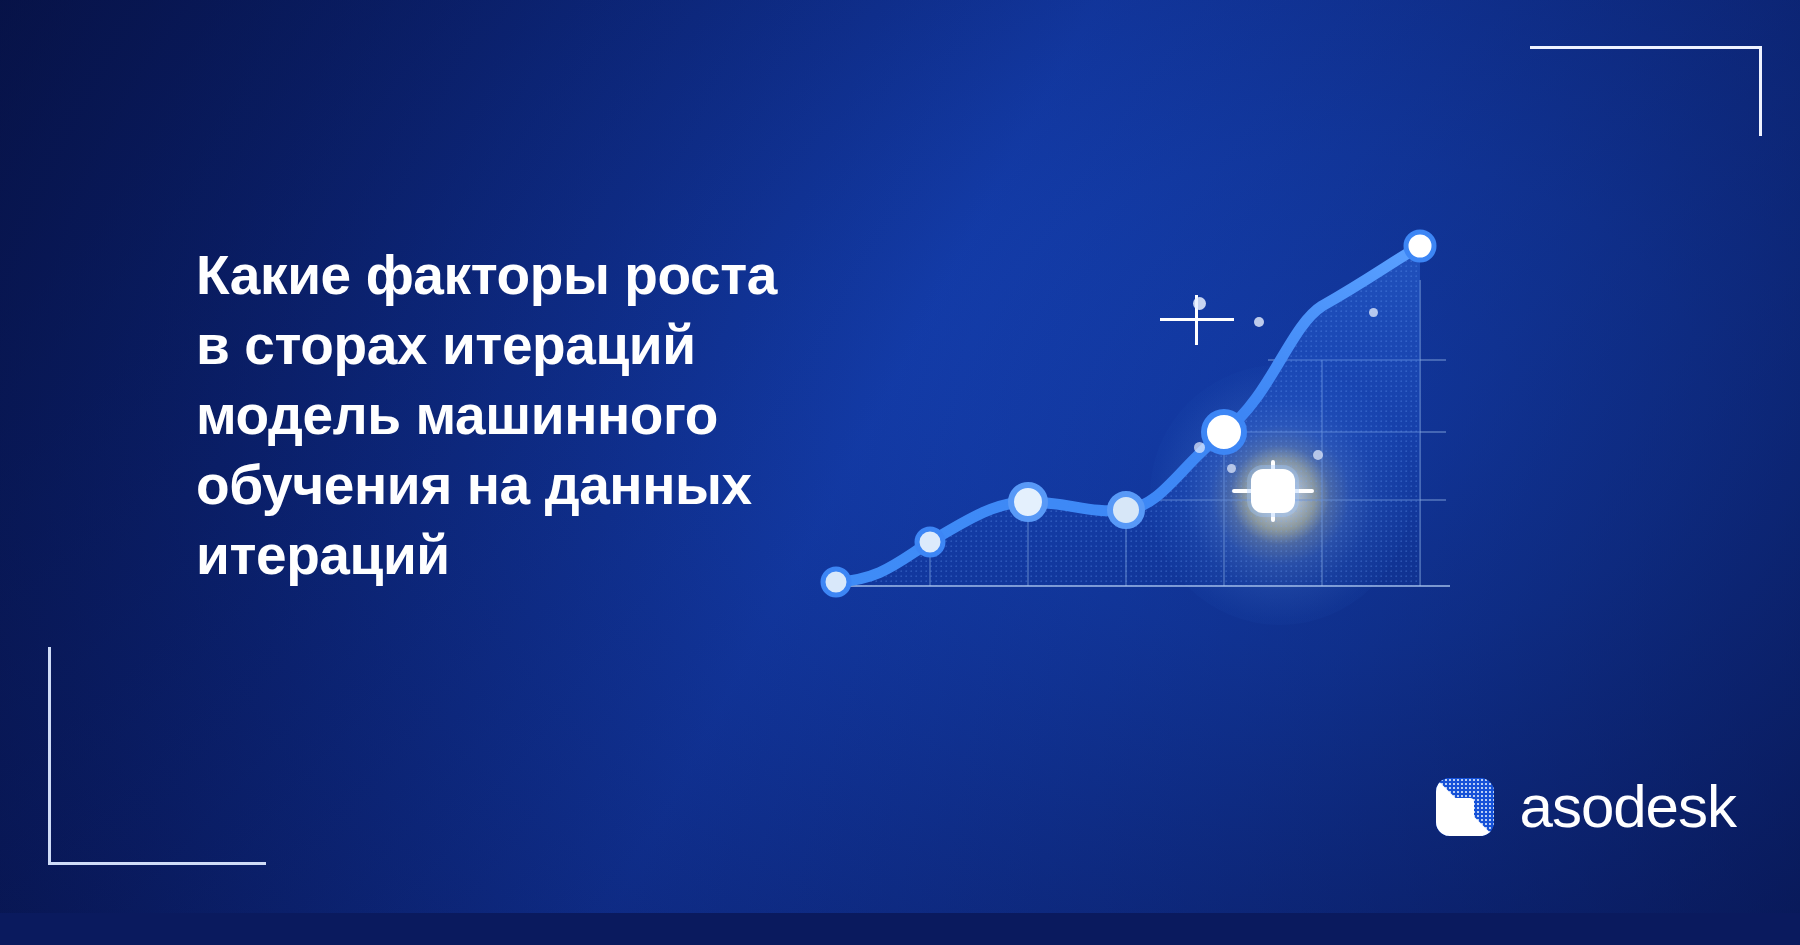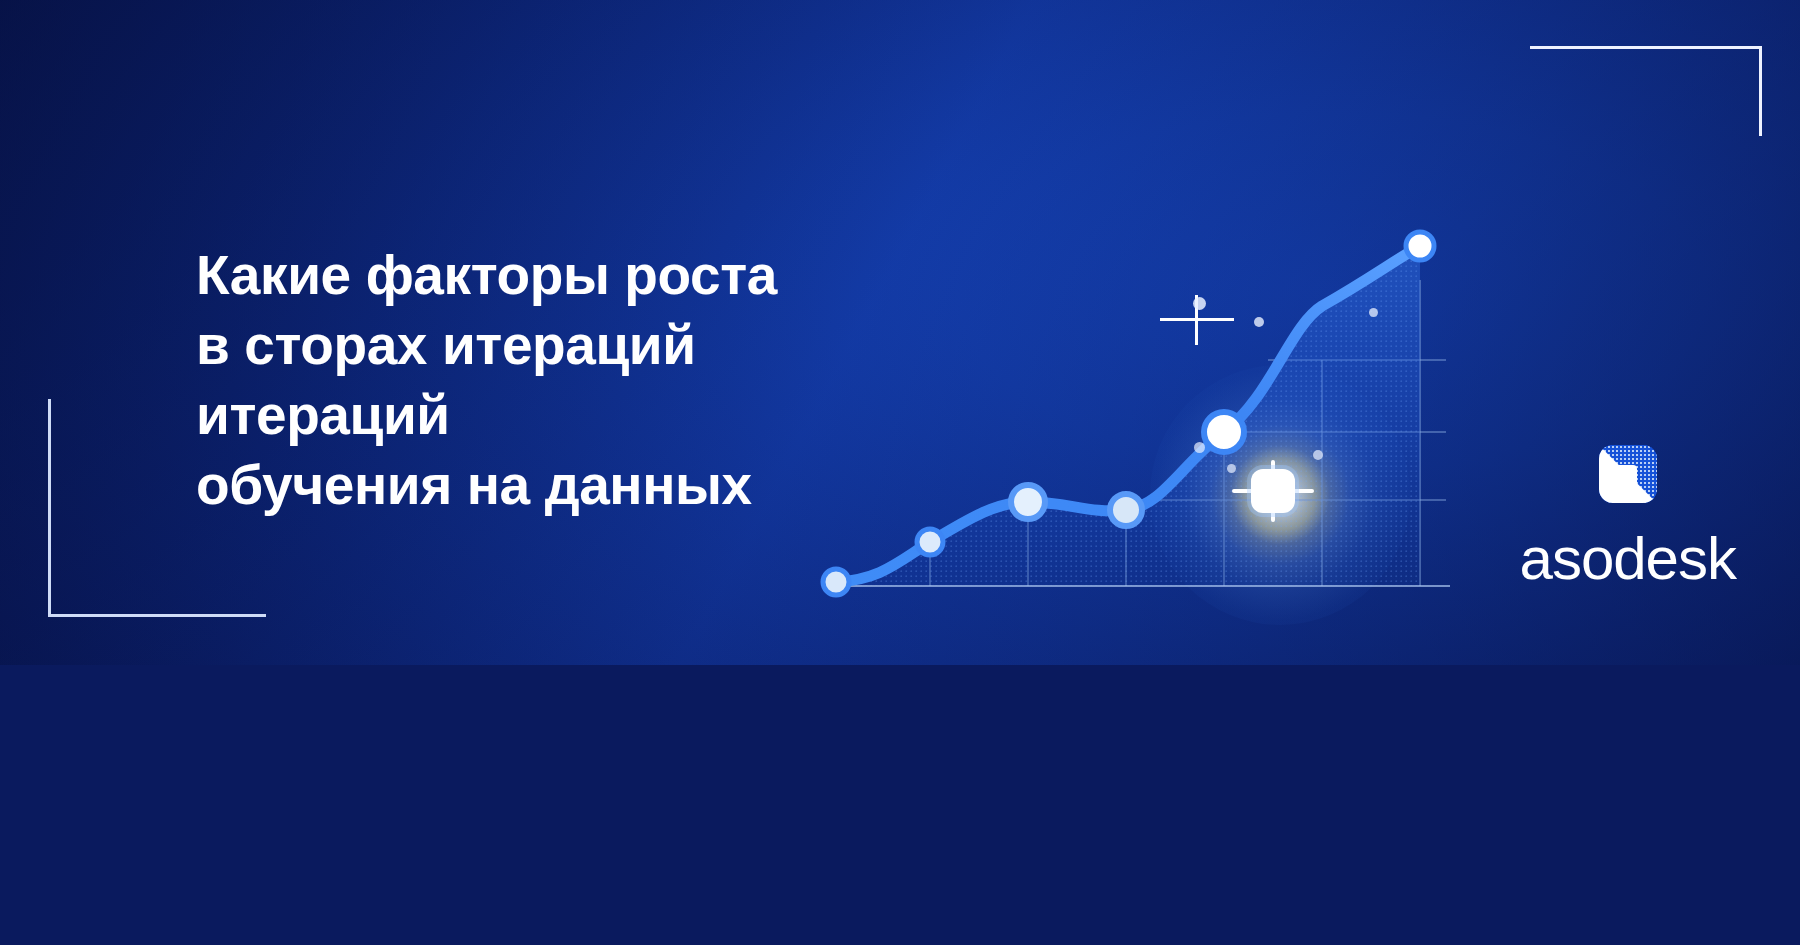--- a/index.html
+++ b/index.html
@@ -2,21 +2,21 @@
 <html><head>
 <meta charset="utf-8">
 <style>
   html,body{margin:0;padding:0;}
   body{
     width:1800px;height:945px;overflow:hidden;
     font-family:"Liberation Sans", sans-serif;
     background:#0a1a5e;
   }
   #stage{
-    position:relative;width:1800px;height:665px;overflow:hidden;
+    position:relative;width:1800px;height:913px;overflow:hidden;
     background:
       radial-gradient(115% 150% at 74% 44%, #1440b4 0%, #123aa6 18%, #0f2f8f 36%, #0c2579 54%, #0a1c63 72%, #08164f 88%, #071245 100%);
   }
   
   #sheen{
     position:absolute;inset:0;
     background:linear-gradient(118deg, rgba(4,10,48,.55) 0%, rgba(4,10,48,.18) 26%, rgba(30,80,200,.10) 48%, rgba(8,20,70,.28) 74%, rgba(5,12,56,.55) 100%);
     pointer-events:none;
   }
   
@@ -70,21 +70,21 @@
 
   
   #pt-cross{position:absolute;left:340px;top:85px;width:74px;height:50px;pointer-events:none;}
   #pt-cross .cv{position:absolute;left:35px;top:0;width:3px;height:50px;background:#ffffff;}
   #pt-cross .ch{position:absolute;left:0;top:23px;width:74px;height:3px;background:#ffffff;}
 
   
   .spark{position:absolute;border-radius:50%;background:#e8f0ff;}
 
   
-  #logo{position:absolute;right:64px;bottom:76px;display:flex;align-items:center;gap:26px;flex-direction:column;}
+  #logo{position:absolute;right:64px;bottom:76px;display:flex;align-items:center;gap:26px;}
   #logo-mark{position:relative;width:58px;height:58px;border-radius:14px;overflow:hidden;background:#1652d8;}
   #logo-mark .halftone{
     position:absolute;inset:0;
     background-image:radial-gradient(#b9cff5 1.1px, transparent 1.2px);
     background-size:4px 4px;background-color:#1652d8;
   }
   #logo-mark .tri{
     position:absolute;inset:0;background:#ffffff;
     clip-path:polygon(0 0, 58px 58px, 0 58px);
   }
@@ -105,22 +105,23 @@
     <div class="v"></div>
   </div>
   <div class="bracket" id="bracket-bl">
     <div class="v"></div>
     <div class="h"></div>
   </div>
 
   <div id="headline">
     <span class="line">Какие факторы роста</span>
     <span class="line">в сторах итераций</span>
+    <span class="line">модель машинного</span>
+    <span class="line">обучения на данных</span>
     <span class="line">итераций</span>
-    <span class="line">обучения на данных</span>
   </div>
 
   <div id="chart-wrap">
     <div id="glow"></div>
 
     <svg id="chart-svg" viewBox="0 0 700 420" preserveAspectRatio="none">
       <defs>
         <linearGradient id="areaGrad" x1="0" y1="0" x2="0" y2="1">
           <stop offset="0%" stop-color="#2f6ce0" stop-opacity="0.52"></stop>
           <stop offset="55%" stop-color="#1f52c8" stop-opacity="0.40"></stop>

